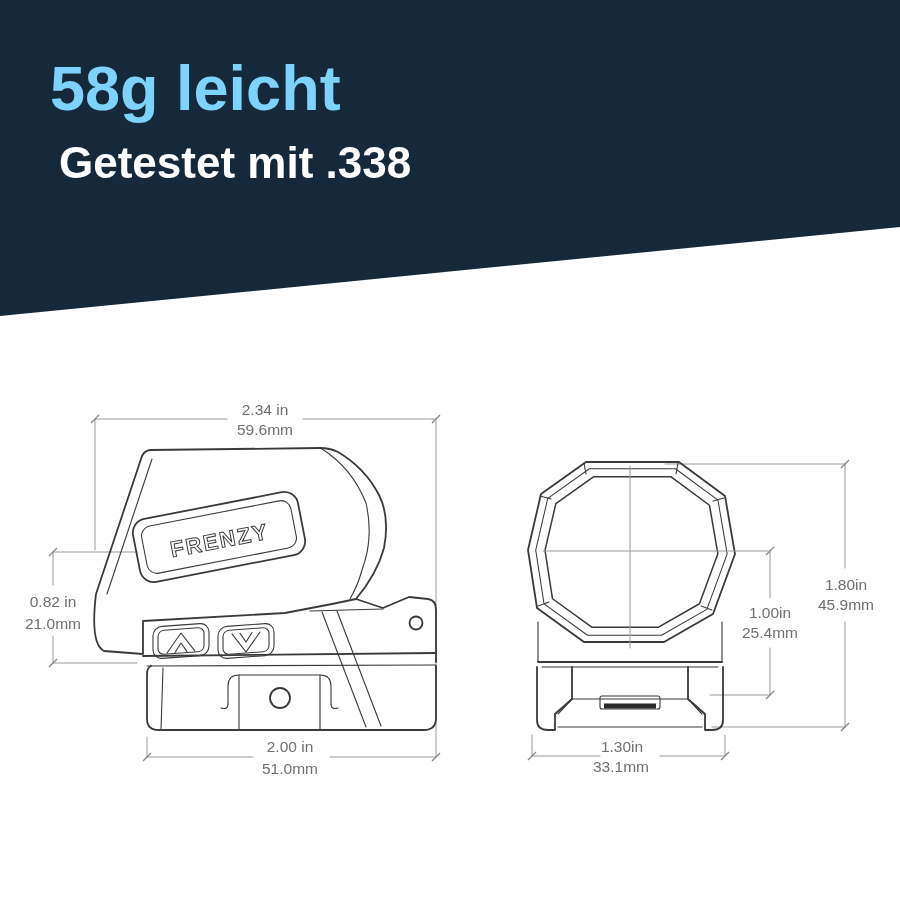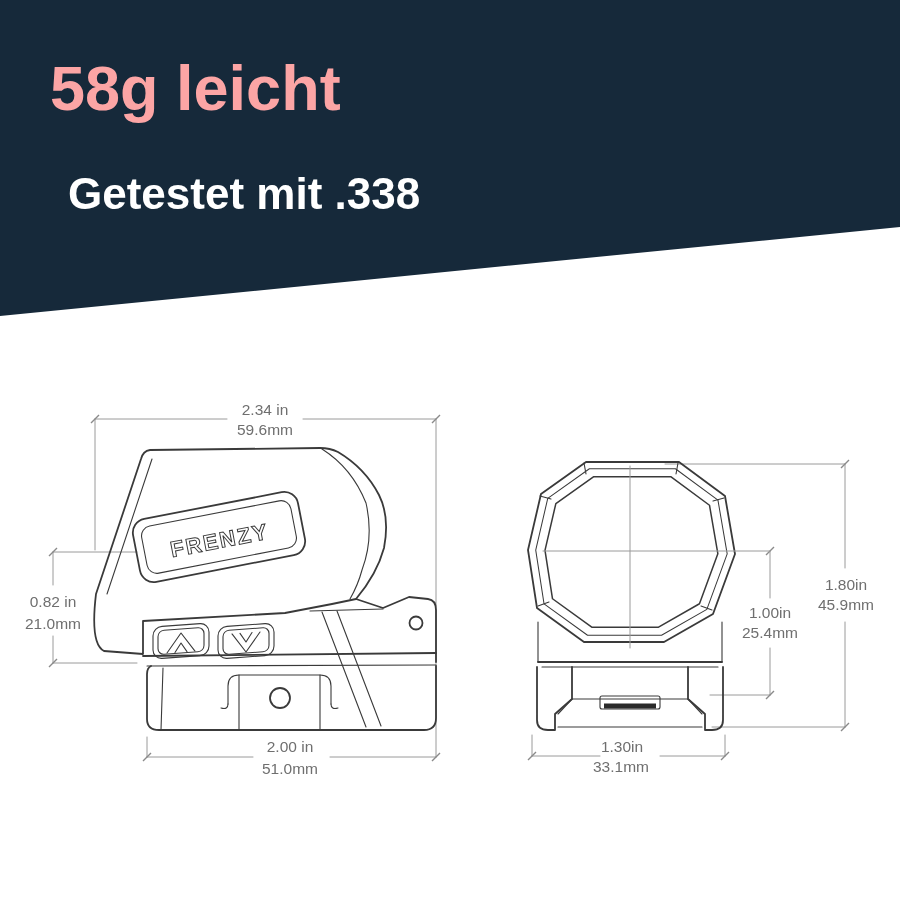--- a/index.html
+++ b/index.html
@@ -2,36 +2,36 @@
 <html><head>
 <meta charset="utf-8">
 <style>
   html,body{margin:0;padding:0;background:#ffffff;}
   body{width:900px;height:900px;position:relative;overflow:hidden;
        font-family:"Liberation Sans",sans-serif;}
   .banner{position:absolute;left:0;top:0;width:900px;height:320px;
           clip-path:polygon(0 0,900px 0,900px 227px,0 316px);}
   .banner-title{position:absolute;left:50px;top:52px;font-size:63px;
           font-weight:700;letter-spacing:0px;}
-  .banner-subtitle{position:absolute;left:68px;top:138px;font-size:44px;
-          font-weight:700;letter-spacing:0px;margin-top:31px;}
+  .banner-subtitle{position:absolute;left:59px;top:138px;font-size:44px;
+          font-weight:700;letter-spacing:0px;}
   svg.drawing{position:absolute;left:0;top:0;}
   .dimtext{font-size:15.5px;fill:#6f6f6f;}
   .outl{fill:none;stroke:#3a3a3a;stroke-width:1.8;stroke-linejoin:round;stroke-linecap:round;}
   .thin{fill:none;stroke:#3a3a3a;stroke-width:1.1;stroke-linejoin:round;stroke-linecap:round;}
   .dim{fill:none;stroke:#9a9a9a;stroke-width:1;stroke-linecap:round;}
   .tick{fill:none;stroke:#8a8a8a;stroke-width:1.4;}
   .logotext{font-size:22px;font-weight:700;letter-spacing:2px;fill:none;
             stroke:#3a3a3a;stroke-width:1;}
 </style>
 </head>
 <body>
 
 <div class="banner" style="background:#16293a;">
-  <div class="banner-title" style="color:#fca5a5;">58g leicht</div>
+  <div class="banner-title" style="color:#7dd3fc;">58g leicht</div>
   <div class="banner-subtitle" style="color:#ffffff;">Getestet mit .338</div>
 </div>
 
 <svg class="drawing" width="900" height="900" viewBox="0 0 900 900">
 
   <g>
 
     <g>
       <path class="dim" d="M95,419 V550"></path>
       <path class="dim" d="M436,419 V757"></path>

